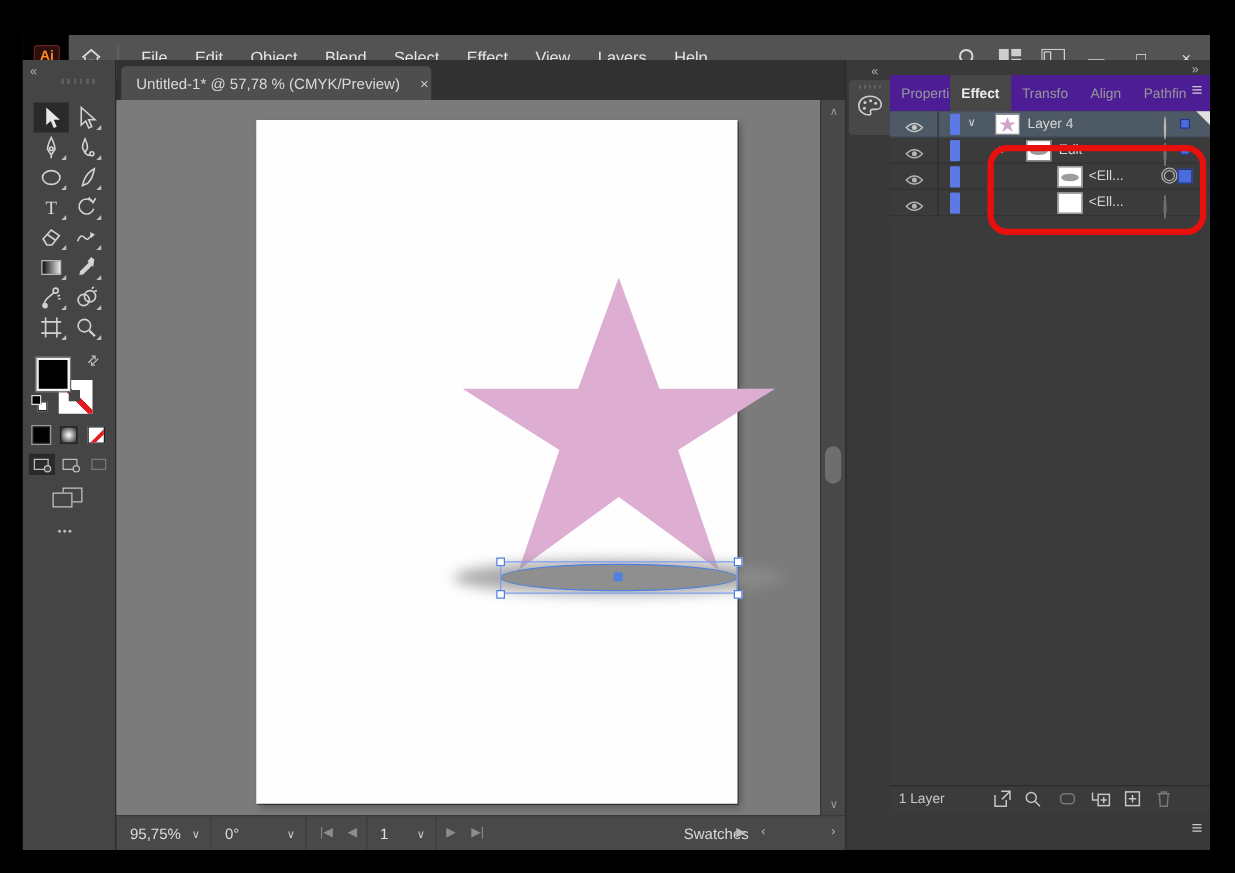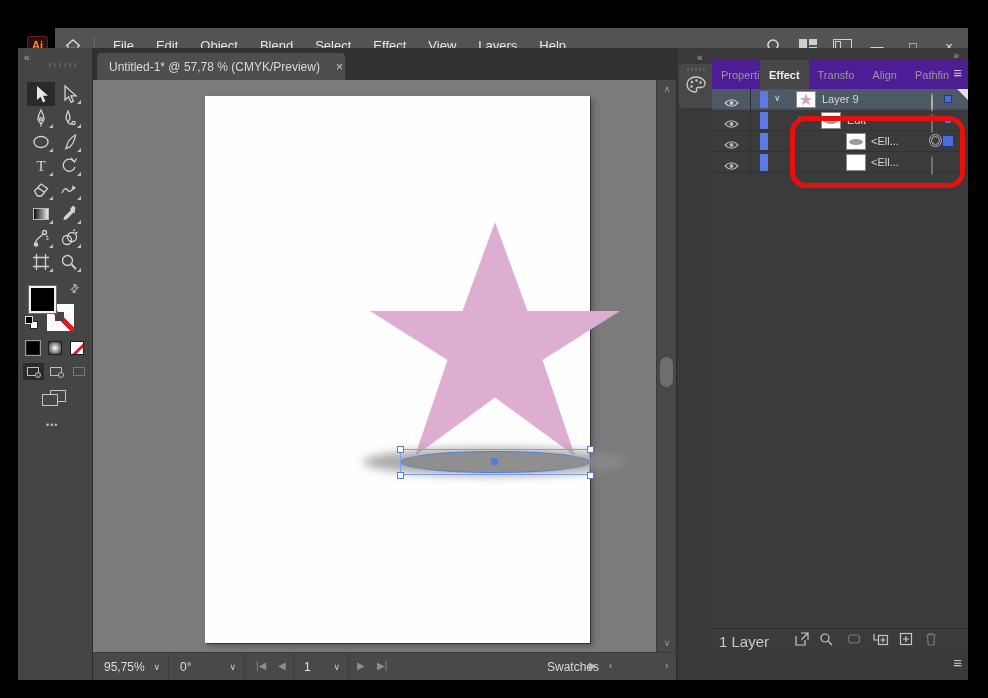--- a/index.html
+++ b/index.html
@@ -126,21 +126,21 @@
   .t-double::after { content:""; width:7px; height:7px; border:1px solid #b2b2b2; border-radius:50%; }
   .chip { position:absolute; background:#4a6cdd; border:1px solid #27377e; }
   .chip.small { width:8px; height:8px; top:6px; left:232px; }
   .chip.big { width:12px; height:12px; top:4px; left:230px; }
   #wedge { position:absolute; right:0; top:0; width:0; height:0;
            border-left:11px solid transparent; border-top:11px solid #e0e0e0; }
   #annotation { left:790px; top:116px; width:175px; height:72px; border:5px solid #e8100c; border-radius:16px; z-index:9; }
 
   
   #layers-footer { left:0; top:580px; width:256px; height:22px; background:#3b3b3b; border-top:1px solid #2b2b2b; }
-  #layer-count { position:absolute; left:7px; top:4px; color:#c9c9c9; font-size:15px; }
+  #layer-count { position:absolute; left:7px; top:4px; color:#c9c9c9; font-size:11px; }
   .lf-icon { position:absolute; top:3px; }
   .lf-icon svg { stroke:#c6c6c6; fill:none; stroke-width:1.2; }
   .lf-icon.dim svg { stroke:#777; }
 
   
   #bottom-tabs { left:0; top:602px; width:256px; height:26px; background:#2f2f2f; display:flex; align-items:stretch; }
   #tab-swatches { color:#989898; font-size:11px; display:flex; align-items:center; padding:0 12px; }
   #tab-gradient { background:#454545; color:#e7e7e7; font-size:11px; font-weight:bold;
                   display:flex; align-items:center; gap:5px; padding:0 12px; }
   #grad-cycle { color:#bdbdbd; font-size:10px; font-weight:normal; }
@@ -420,21 +420,21 @@
               <path d="M1 5 Q7.5 -1.5 14 5 Q7.5 11.5 1 5 Z" stroke="#c9c9c9" fill="none" stroke-width="1.1"></path>
               <circle cx="7.5" cy="5" r="2" fill="#c9c9c9"></circle>
             </svg>
         </span>
         <span class="colsep"></span>
           <span class="bar" style="background: rgb(93, 121, 230);"></span>
         <span class="chev" style="left:62px;">∨</span>
         <span class="thumb" style="left:84px;">
             <span class="tstar" style="background:#d2a3c9;"></span>
           </span>
-        <span class="lbl" style="left:110px;">Layer 9</span>
+        <span class="lbl" style="left:110px;">Layer 4</span>
         <span class="target" style="left:219px;"><span class="t-ring"></span></span>
         <span class="chip small"></span>
         <span id="wedge"></span>
       </div>
 
       <div class="lrow">
         <span class="eye">
           <svg width="15" height="10" viewBox="0 0 15 10">
               <path d="M1 5 Q7.5 -1.5 14 5 Q7.5 11.5 1 5 Z" stroke="#b5b5b5" fill="none" stroke-width="1.1"></path>
               <circle cx="7.5" cy="5" r="2" fill="#b5b5b5"></circle>

